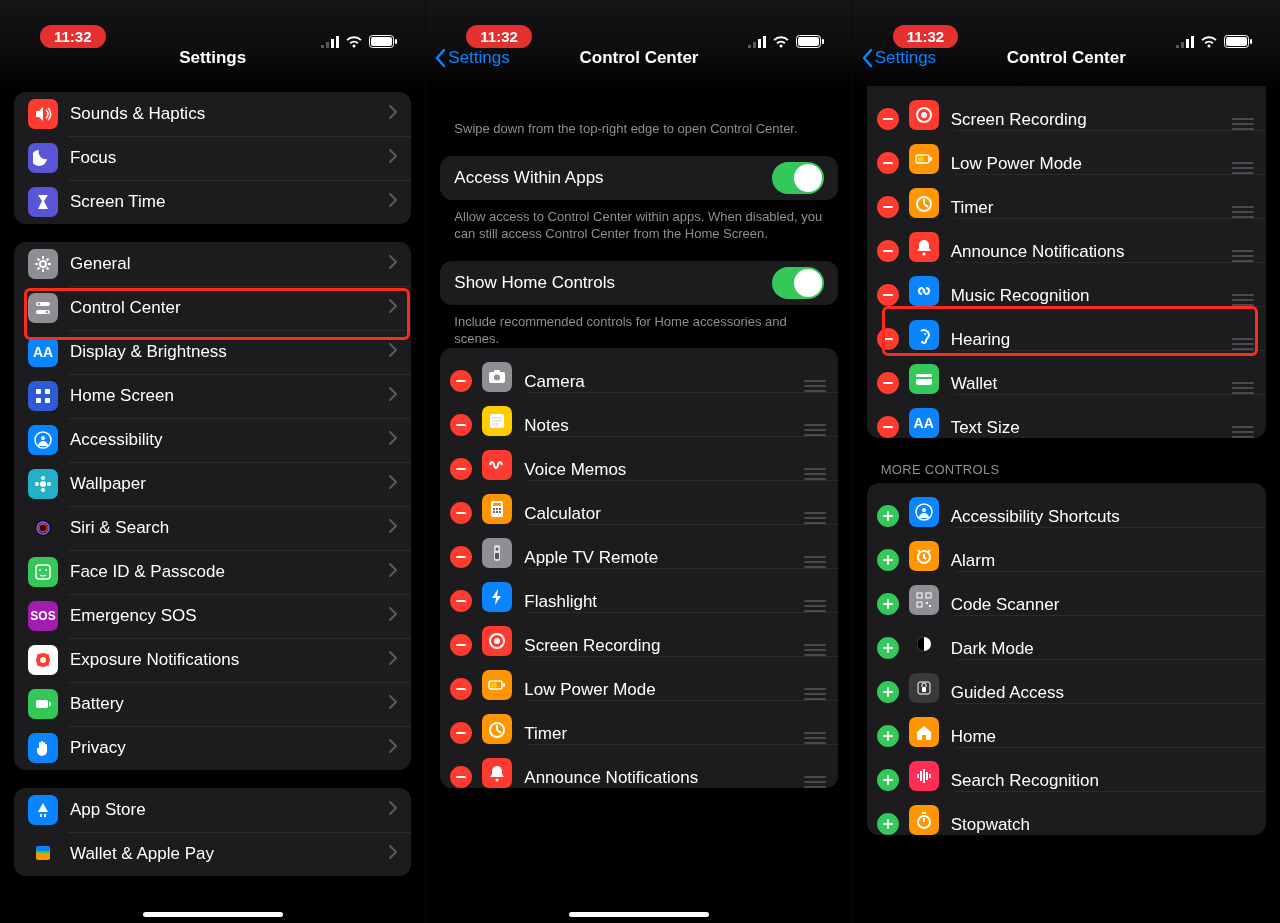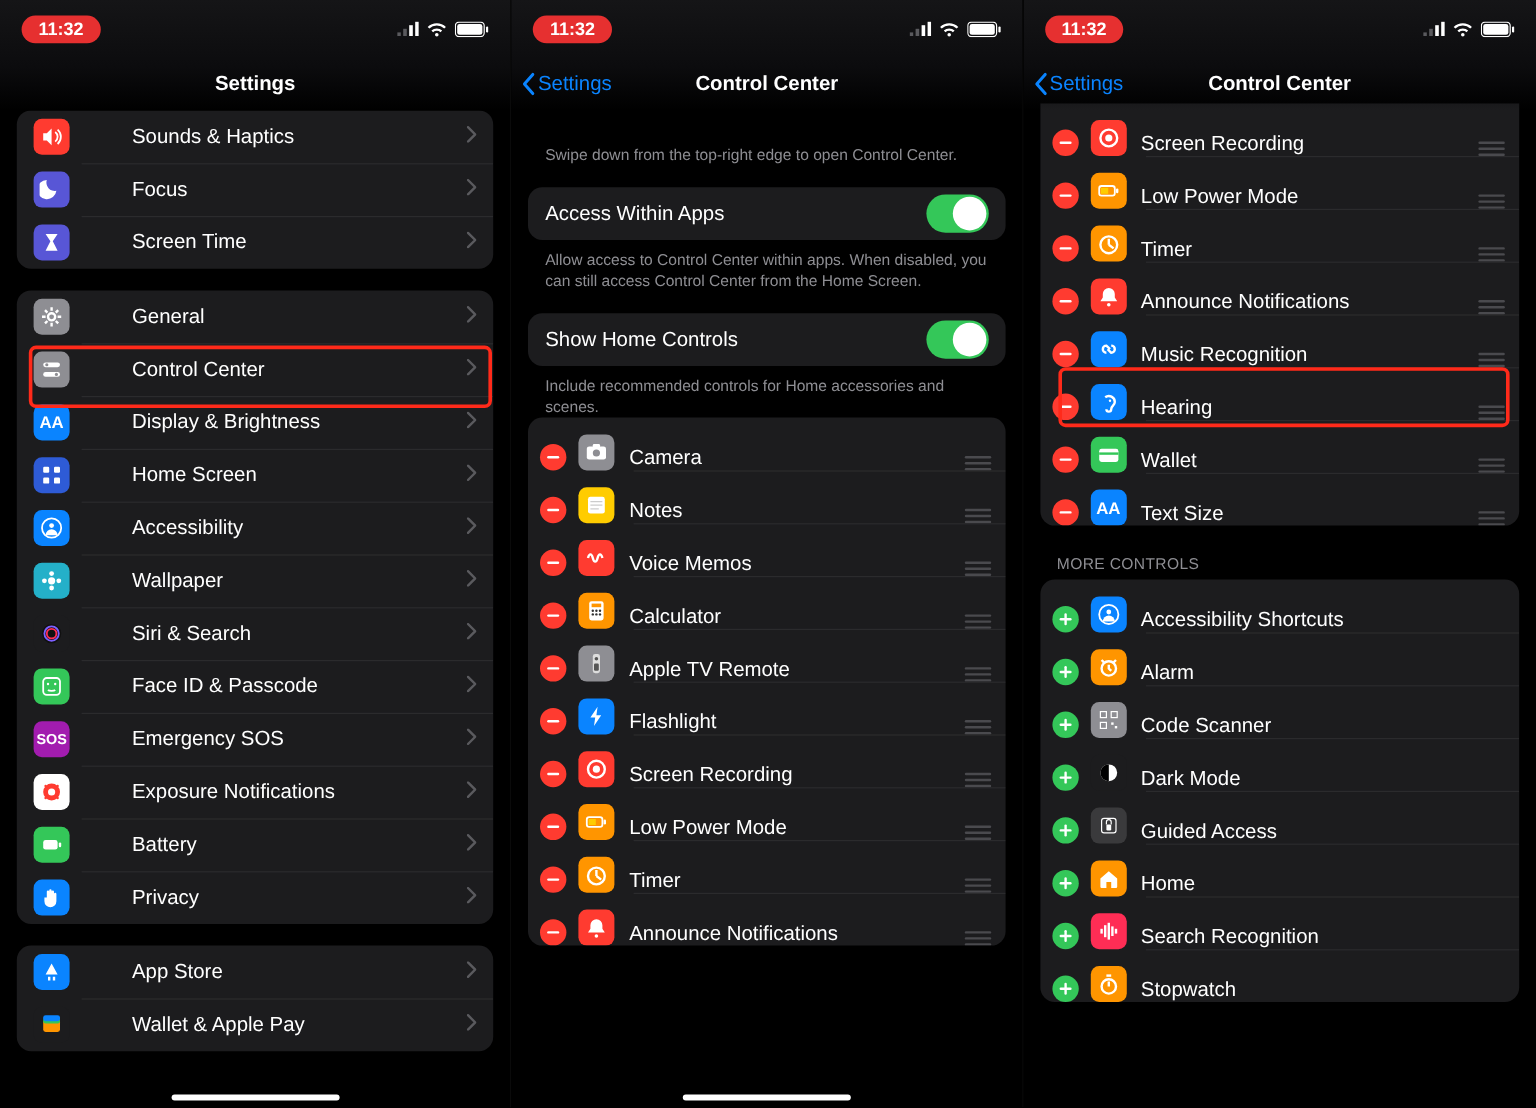--- a/index.html
+++ b/index.html
@@ -1,32 +1,32 @@
 <!DOCTYPE html>
 <html><head>
 <meta charset="utf-8">
 <style>
   html,body{margin:0;padding:0;background:#000;font-family:-apple-system,BlinkMacSystemFont,"Helvetica Neue",sans-serif;color:#fff;}
   .stage{display:flex;width:1280px;height:923px;background:#000;}
   .phone{position:relative;width:426px;height:923px;background:#000;overflow:hidden;border-right:1px solid #0a0a0a;}
   .phone:last-child{width:428px;border-right:none;}
   
-  .statusbar{position:absolute;top:0;left:0;right:0;height:48px;display:flex;align-items:center;justify-content:space-between;padding:0 18px;z-index:10;}
+  .statusbar{position:absolute;top:0;left:12px;right:0;height:48px;display:flex;align-items:flex-end;justify-content:space-between;padding:0 28px;z-index:10;}
   .time-pill{background:#e63030;border-radius:16px;padding:3px 14px;font-size:15px;font-weight:600;color:#fff;}
   .status-icons{display:flex;align-items:center;gap:6px;}
   
-  .navbar{position:absolute;top:48px;left:0;right:0;height:44px;display:flex;align-items:center;justify-content:center;z-index:10;}
+  .navbar{position:absolute;top:48px;left:0;right:0;height:44px;display:flex;align-items:flex-start;justify-content:center;z-index:10;}
   .nav-title{font-size:17px;font-weight:600;color:#fff;}
   .nav-back{position:absolute;left:8px;display:flex;align-items:center;color:#0a84ff;font-size:17px;}
   .nav-back svg{margin-right:2px;}
   
   .content{position:absolute;top:92px;left:0;right:0;bottom:0;overflow:hidden;}
   .section{margin:18px 14px 0 14px;background:#1c1c1e;border-radius:12px;overflow:hidden;}
   .section.first{margin-top:0;}
-  .row{display:flex;align-items:center;min-height:44px;padding:0 14px;position:relative;gap:40px;}
+  .row{display:flex;align-items:center;min-height:44px;padding:0 14px;position:relative;}
   .row + .row::before{content:"";position:absolute;left:54px;right:0;top:0;height:1px;background:#2b2b2d;}
   .app-icon{width:30px;height:30px;border-radius:7px;display:flex;align-items:center;justify-content:center;flex:0 0 30px;margin-right:12px;font-size:16px;color:#fff;}
   .row-label{flex:1;font-size:17px;color:#fff;}
   .chevron{color:#5a5a5e;}
   .toggle{width:52px;height:32px;border-radius:16px;background:#34c759;position:relative;flex:0 0 52px;}
   .toggle::after{content:"";position:absolute;right:2px;top:2px;width:28px;height:28px;border-radius:14px;background:#fff;}
   .explain{font-size:13px;color:#8e8e93;padding:8px 28px 0 28px;line-height:1.35;}
   .section-header{font-size:13px;color:#8e8e93;padding:24px 28px 6px 28px;text-transform:uppercase;letter-spacing:0.3px;}
   .ctrl-row{display:flex;align-items:flex-end;min-height:44px;padding:0 10px 0 10px;position:relative;}
   .ctrl-row + .ctrl-row::before{content:"";position:absolute;left:88px;right:0;top:0;height:1px;background:#2b2b2d;}

